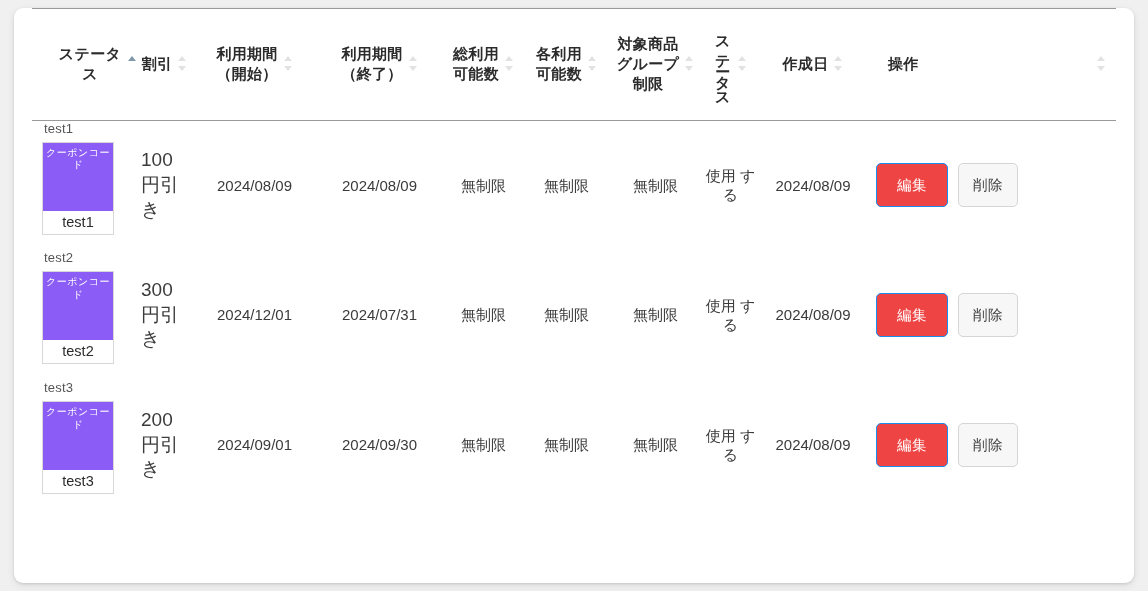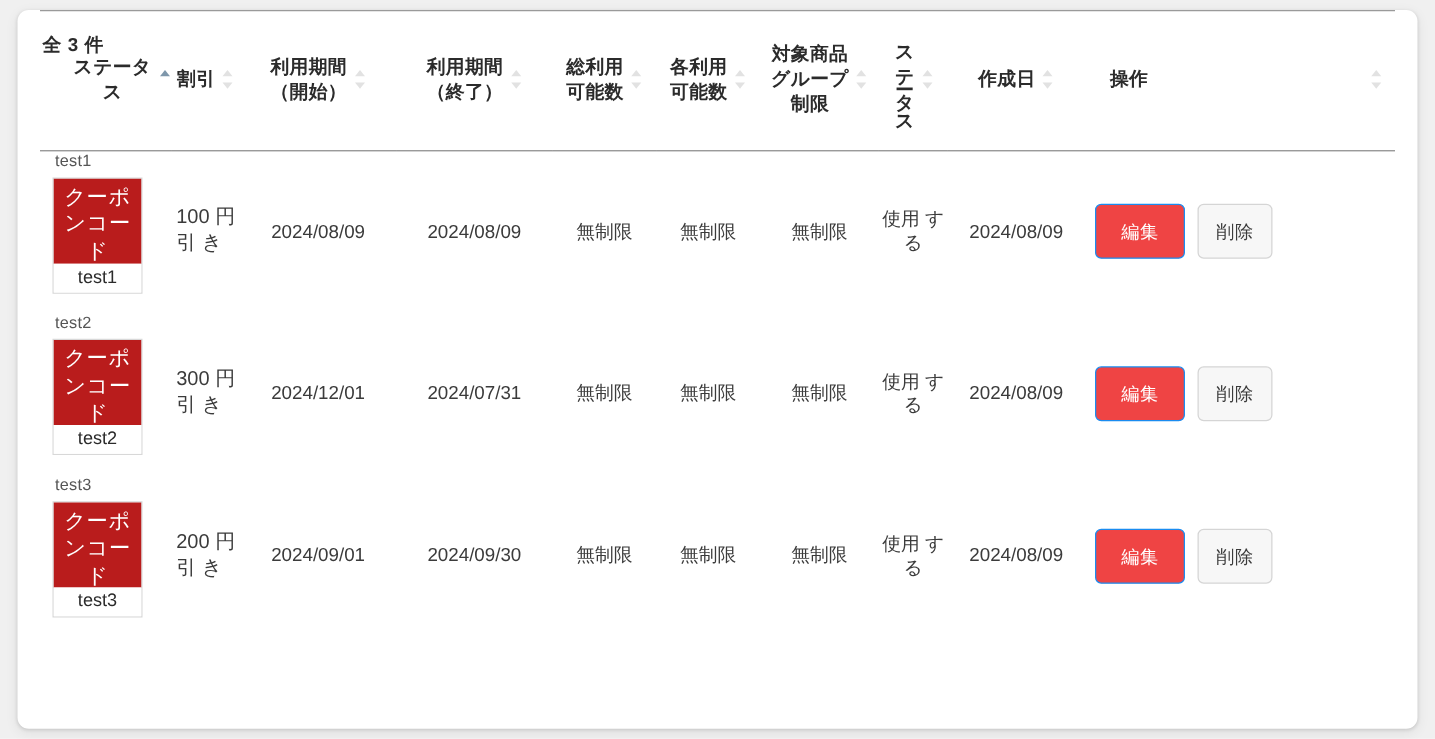--- a/index.html
+++ b/index.html
@@ -112,39 +112,39 @@
     margin: 0 0 6px 2px;
     letter-spacing: 0.2px;
   }
   .code-box {
     width: 72px;
     background: #ffffff;
     border: 1px solid #d8d8d8;
   }
   .code-box .code-graphic {
     height: 68px;
-    background: #b91c1c;
+    background: #8b5cf6;
     color: #ffffff;
-    font-size: 17px;
+    font-size: 10px;
     line-height: 1.28;
     text-align: center;
     padding: 4px 3px 0 3px;
     word-break: break-all;
     letter-spacing: 0.5px;
   }
   .code-box .code-caption {
     background: #ffffff;
     color: #2b2b2b;
     font-size: 14.5px;
     text-align: center;
     padding: 3px 0 4px;
   }
 
   .discount {
-    font-size: 16px;
+    font-size: 19px;
     line-height: 1.3;
     color: #3b3b3b;
     text-align: left;
     padding-left: 4px;
   }
   .wrap-2 { line-height: 1.3; }
 
   
   .actions {
     display: flex;
@@ -435,14 +435,13 @@
               <div class="actions">
                 <button class="btn btn-edit">編集</button>
                 <button class="btn btn-delete">削除</button>
               </div>
             </td>
           </tr>
         </tbody>
     </table>
   </div>
   <div class="table-footer-rule"></div>
-  <div class="footer-count">全 3 件</div>
 </div>
 
 </body></html>

